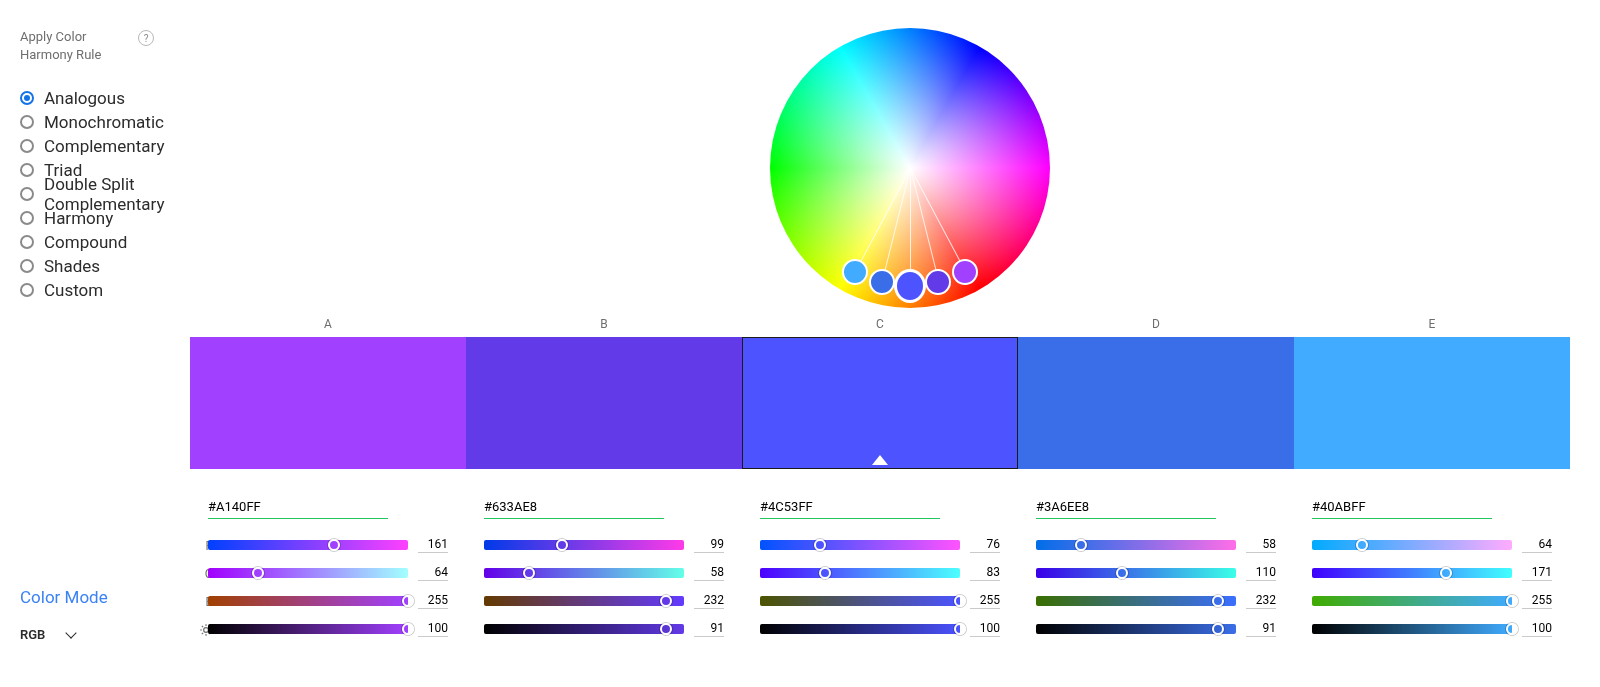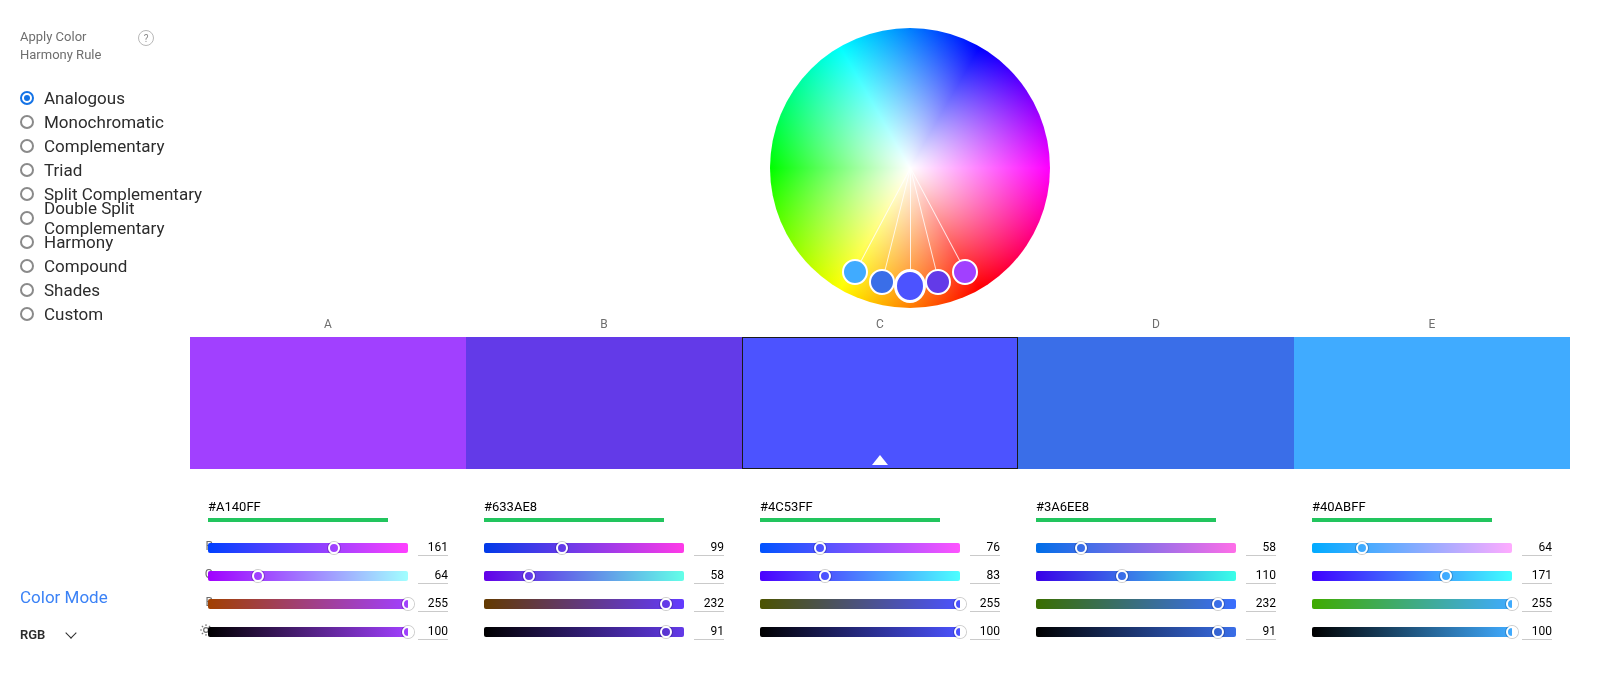--- a/index.html
+++ b/index.html
@@ -41,21 +41,21 @@
 .swatch-labels { display: flex; margin-left: -30px; }
 .swatch-label-cell { flex: 1; text-align: center; font-size: 12px; color: #6e6e6e; padding-bottom: 6px; }
 .swatches { display: flex; height: 132px; margin-left: -30px; }
 .swatch { flex: 1; position: relative; cursor: pointer; }
 .swatch.active { outline: 1px solid #1a1a1a; outline-offset: -1px; z-index: 2; }
 .swatch.active::after { content: ""; position: absolute; bottom: 4px; left: 50%; transform: translateX(-50%); width: 0; height: 0; border-left: 8px solid transparent; border-right: 8px solid transparent; border-bottom: 10px solid #fff; }
 
 
 .editors { display: flex; margin-top: 28px; margin-left: -30px; gap: 0; }
 .editor-col { flex: 1; padding: 0 18px; }
-.hex-input { border: none; border-bottom: 4px solid #22c55e; font-size: 13px; padding: 2px 0 4px 0; margin-bottom: 18px; width: 75%; outline: none; font-family: inherit; }
+.hex-input { border: none; border-bottom: 1px solid #22c55e; font-size: 13px; padding: 2px 0 4px 0; margin-bottom: 18px; width: 75%; outline: none; font-family: inherit; }
 
 .slider-row { display: flex; align-items: center; gap: 10px; margin-bottom: 12px; height: 16px; }
 .slider-track { position: relative; flex: 1; height: 10px; border-radius: 2px; cursor: pointer; }
 .slider-thumb { position: absolute; top: 50%; width: 12px; height: 12px; border: 2px solid #fff; border-radius: 50%; transform: translate(-50%, -50%); box-shadow: 0 0 0 1px rgba(0,0,0,.2); cursor: grab; }
 .slider-value { width: 30px; border: none; border-bottom: 1px solid #cacaca; font-size: 12px; text-align: right; padding-bottom: 1px; outline: none; font-family: inherit; }
 
 .editors-wrap { position: relative; }
 .ch-label-col { position: absolute; left: -25px; top: 42px; display: flex; flex-direction: column; justify-content: flex-start; font-size: 12px; color: #6e6e6e; text-align: right; }
 .ch-label { height: 28px; display: flex; align-items: flex-start; justify-content: flex-end; width: 18px; padding-top: 0; }
 .brightness-icon { width: 14px; height: 14px; display: inline-block; }
@@ -81,24 +81,20 @@
           <span class="radio"></span>
           <span class="rule-label">Monochromatic</span>
         </div>
         <div class="rule-item">
           <span class="radio"></span>
           <span class="rule-label">Complementary</span>
         </div>
         <div class="rule-item">
           <span class="radio"></span>
           <span class="rule-label">Triad</span>
-        </div>
-        <div class="rule-item">
-          <span class="radio"></span>
-          <span class="rule-label">Split Complementary</span>
         </div>
         <div class="rule-item">
           <span class="radio"></span>
           <span class="rule-label">Double Split Complementary</span>
         </div>
         <div class="rule-item">
           <span class="radio"></span>
           <span class="rule-label">Harmony</span>
         </div>
         <div class="rule-item">

